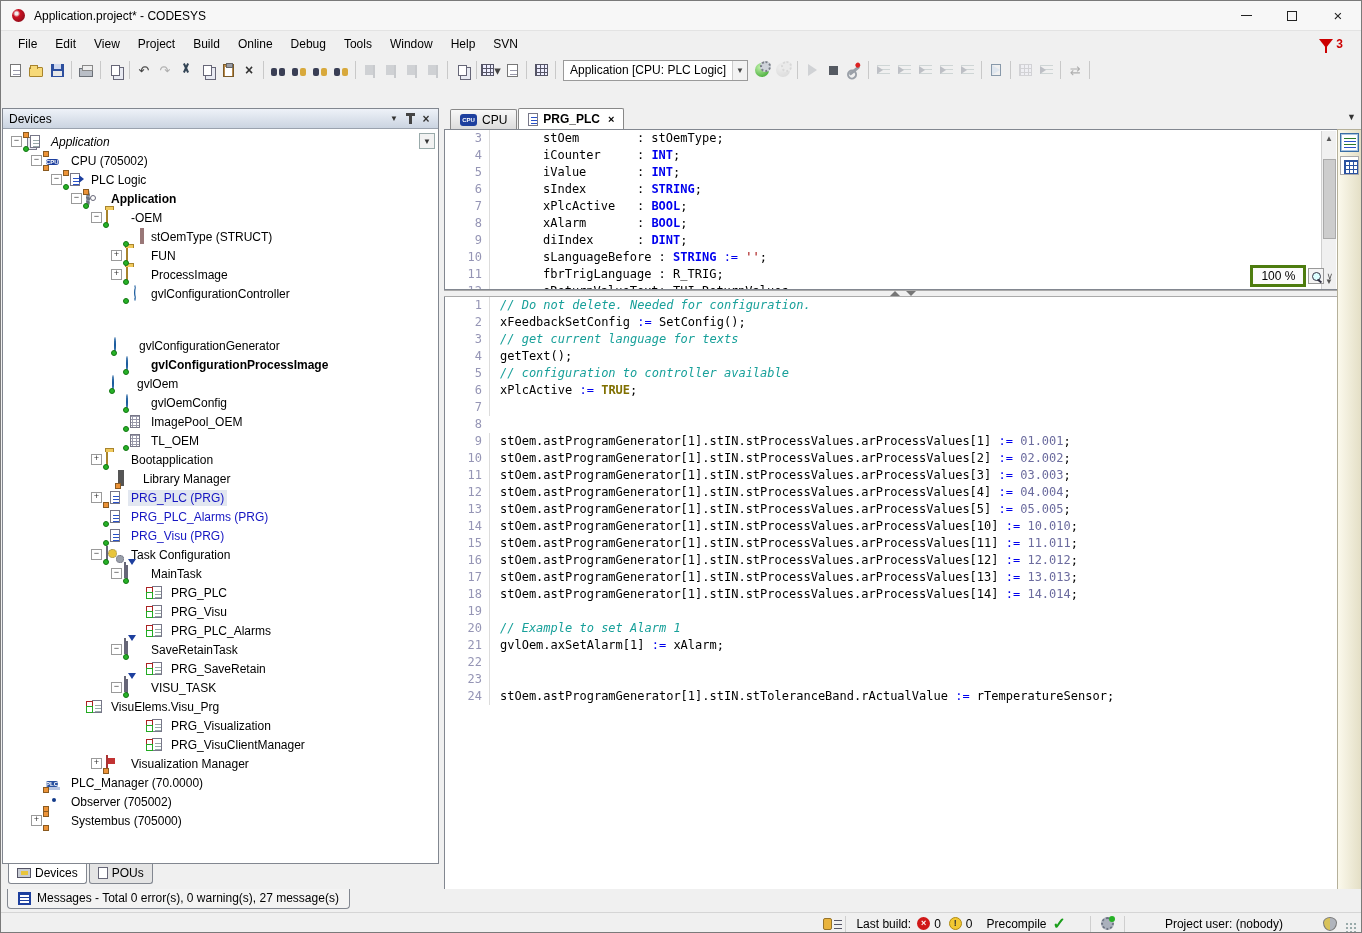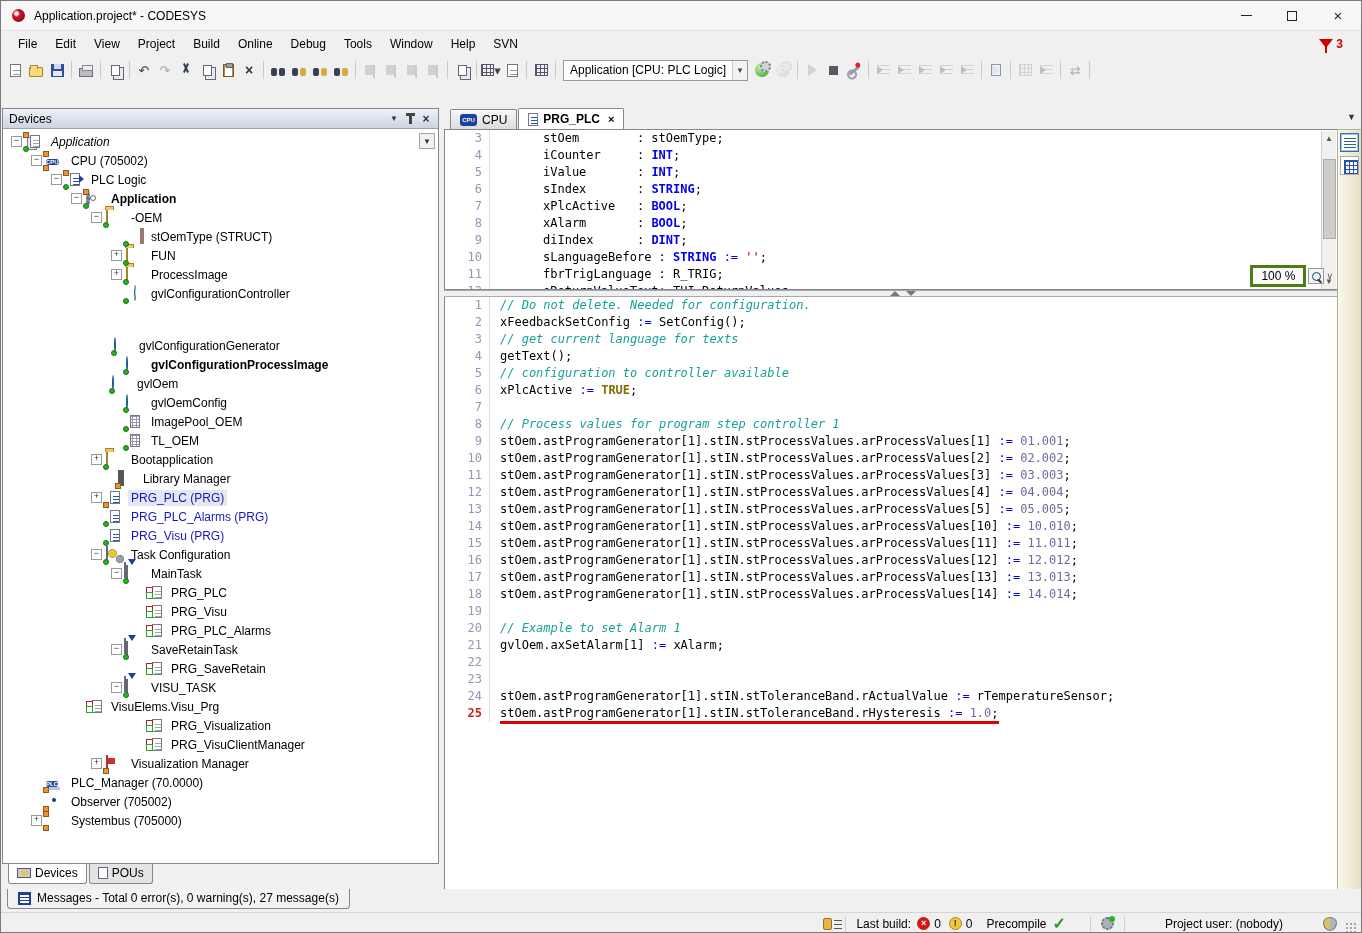--- a/index.html
+++ b/index.html
@@ -676,38 +676,37 @@
 
   <div class="impl">
     <div class="codebody" id="implbody">
         <div class="cl"><span class="ln">1</span><span class="ct"><span class="tok-c">// Do not delete. Needed for configuration.</span></span></div>
         <div class="cl"><span class="ln">2</span><span class="ct"><span>xFeedbackSetConfig </span><span class="tok-o">:=</span><span> SetConfig();</span></span></div>
         <div class="cl"><span class="ln">3</span><span class="ct"><span class="tok-c">// get current language for texts</span></span></div>
         <div class="cl"><span class="ln">4</span><span class="ct"><span>getText();</span></span></div>
         <div class="cl"><span class="ln">5</span><span class="ct"><span class="tok-c">// configuration to controller available</span></span></div>
         <div class="cl"><span class="ln">6</span><span class="ct"><span>xPlcActive </span><span class="tok-o">:=</span><span> </span><span class="tok-b">TRUE</span><span>;</span></span></div>
         <div class="cl"><span class="ln">7</span><span class="ct"></span></div>
-        <div class="cl"><span class="ln">8</span><span class="ct"><span class="tok-c">// Process values for program step controller 1</span></span></div>
+        <div class="cl"><span class="ln">8</span></div>
         <div class="cl"><span class="ln">9</span><span class="ct"><span>stOem.astProgramGenerator[1].stIN.stProcessValues.arProcessValues[1] </span><span class="tok-o">:=</span><span> </span><span class="tok-n">01.001</span><span>;</span></span></div>
         <div class="cl"><span class="ln">10</span><span class="ct"><span>stOem.astProgramGenerator[1].stIN.stProcessValues.arProcessValues[2] </span><span class="tok-o">:=</span><span> </span><span class="tok-n">02.002</span><span>;</span></span></div>
         <div class="cl"><span class="ln">11</span><span class="ct"><span>stOem.astProgramGenerator[1].stIN.stProcessValues.arProcessValues[3] </span><span class="tok-o">:=</span><span> </span><span class="tok-n">03.003</span><span>;</span></span></div>
         <div class="cl"><span class="ln">12</span><span class="ct"><span>stOem.astProgramGenerator[1].stIN.stProcessValues.arProcessValues[4] </span><span class="tok-o">:=</span><span> </span><span class="tok-n">04.004</span><span>;</span></span></div>
         <div class="cl"><span class="ln">13</span><span class="ct"><span>stOem.astProgramGenerator[1].stIN.stProcessValues.arProcessValues[5] </span><span class="tok-o">:=</span><span> </span><span class="tok-n">05.005</span><span>;</span></span></div>
         <div class="cl"><span class="ln">14</span><span class="ct"><span>stOem.astProgramGenerator[1].stIN.stProcessValues.arProcessValues[10] </span><span class="tok-o">:=</span><span> </span><span class="tok-n">10.010</span><span>;</span></span></div>
         <div class="cl"><span class="ln">15</span><span class="ct"><span>stOem.astProgramGenerator[1].stIN.stProcessValues.arProcessValues[11] </span><span class="tok-o">:=</span><span> </span><span class="tok-n">11.011</span><span>;</span></span></div>
         <div class="cl"><span class="ln">16</span><span class="ct"><span>stOem.astProgramGenerator[1].stIN.stProcessValues.arProcessValues[12] </span><span class="tok-o">:=</span><span> </span><span class="tok-n">12.012</span><span>;</span></span></div>
         <div class="cl"><span class="ln">17</span><span class="ct"><span>stOem.astProgramGenerator[1].stIN.stProcessValues.arProcessValues[13] </span><span class="tok-o">:=</span><span> </span><span class="tok-n">13.013</span><span>;</span></span></div>
         <div class="cl"><span class="ln">18</span><span class="ct"><span>stOem.astProgramGenerator[1].stIN.stProcessValues.arProcessValues[14] </span><span class="tok-o">:=</span><span> </span><span class="tok-n">14.014</span><span>;</span></span></div>
         <div class="cl"><span class="ln">19</span><span class="ct"></span></div>
         <div class="cl"><span class="ln">20</span><span class="ct"><span class="tok-c">// Example to set Alarm 1</span></span></div>
         <div class="cl"><span class="ln">21</span><span class="ct"><span>gvlOem.axSetAlarm[1] </span><span class="tok-o">:=</span><span> xAlarm;</span></span></div>
         <div class="cl"><span class="ln">22</span><span class="ct"></span></div>
         <div class="cl"><span class="ln">23</span><span class="ct"></span></div>
         <div class="cl"><span class="ln">24</span><span class="ct"><span>stOem.astProgramGenerator[1].stIN.stToleranceBand.rActualValue </span><span class="tok-o">:=</span><span> rTemperatureSensor;</span></span></div>
-        <div class="cl"><span class="ln red">25</span><span class="ct"><span class="redline"><span>stOem.astProgramGenerator[1].stIN.stToleranceBand.rHysteresis </span><span class="tok-o">:=</span><span> </span><span class="tok-n">1.0</span><span>;</span></span></span></div>
       </div>
   </div>
 
   <div class="rstrip">
     <span class="vbtn txt active"></span>
     <span class="vbtn grid"></span>
   </div>
 
 </div>
 

